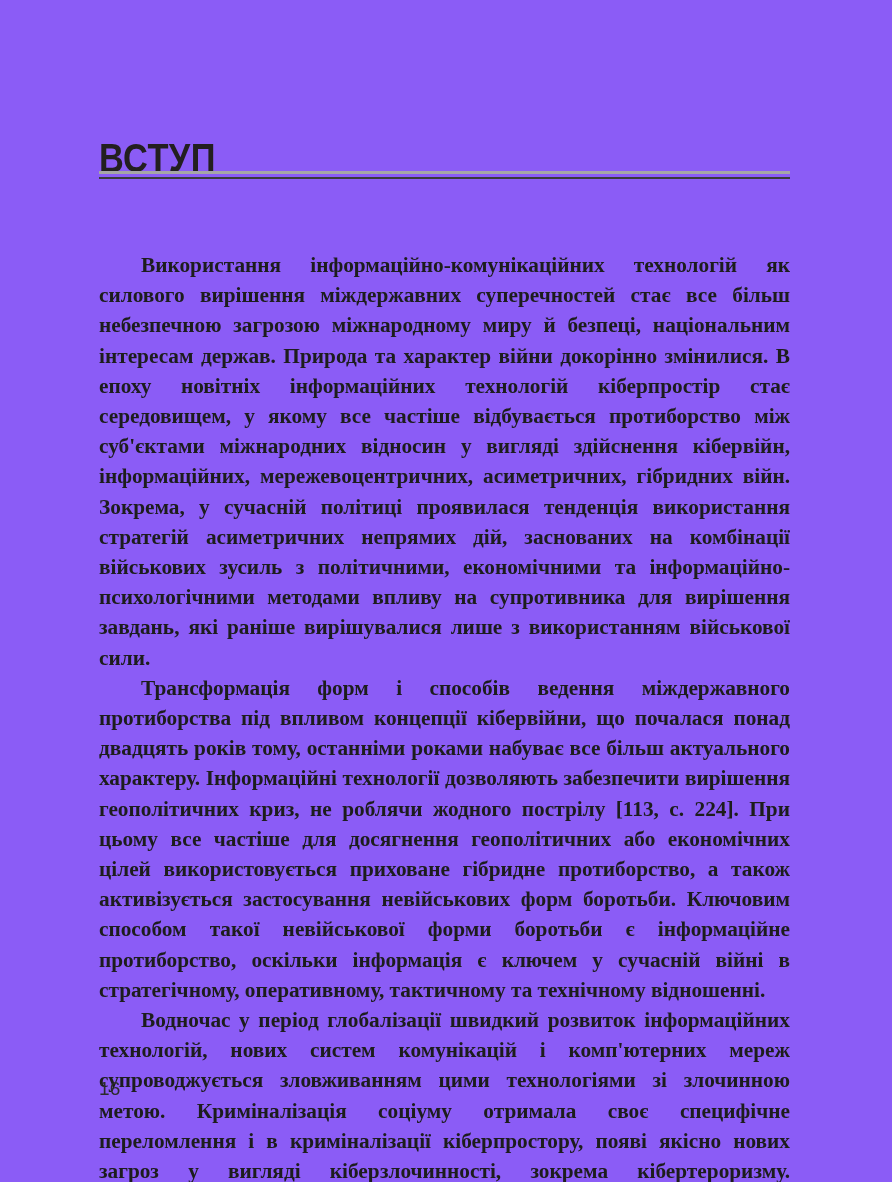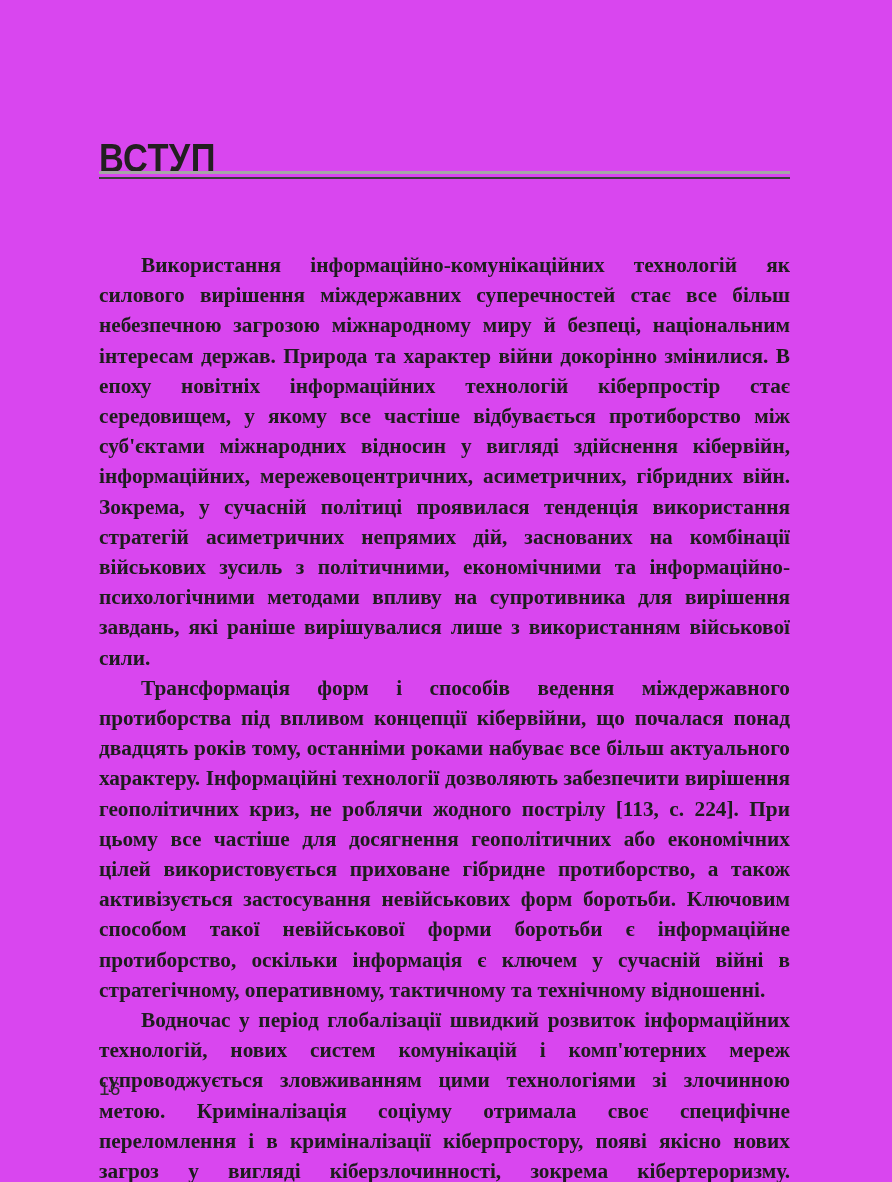--- a/index.html
+++ b/index.html
@@ -15,21 +15,21 @@
     position: relative;
     overflow: hidden;
   }
 
   .page {
     position: absolute;
     left: 0;
     top: 0;
     width: 892px;
     height: 1182px;
-    background: #d946ef;
+    background: #8b5cf6;
   }
 
   
   .chapter-heading {
     position: absolute;
     left: 99px;
     top: 108px;
     font-family: "Liberation Sans Narrow", "Liberation Sans", "DejaVu Sans", sans-serif;
     font-weight: bold;
     font-size: 40px;

